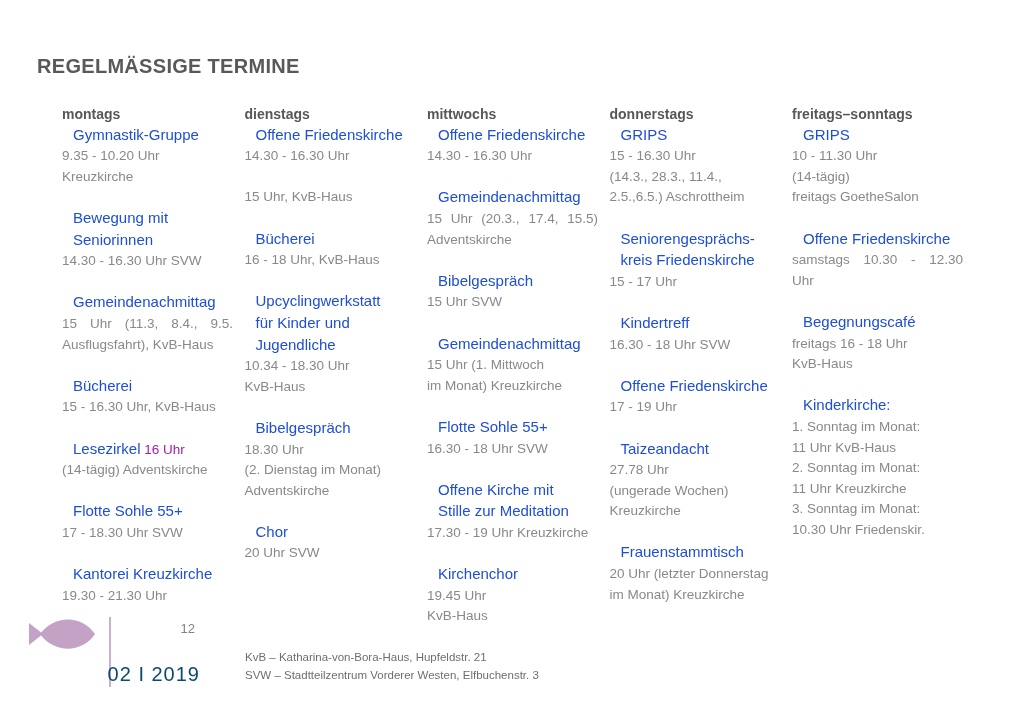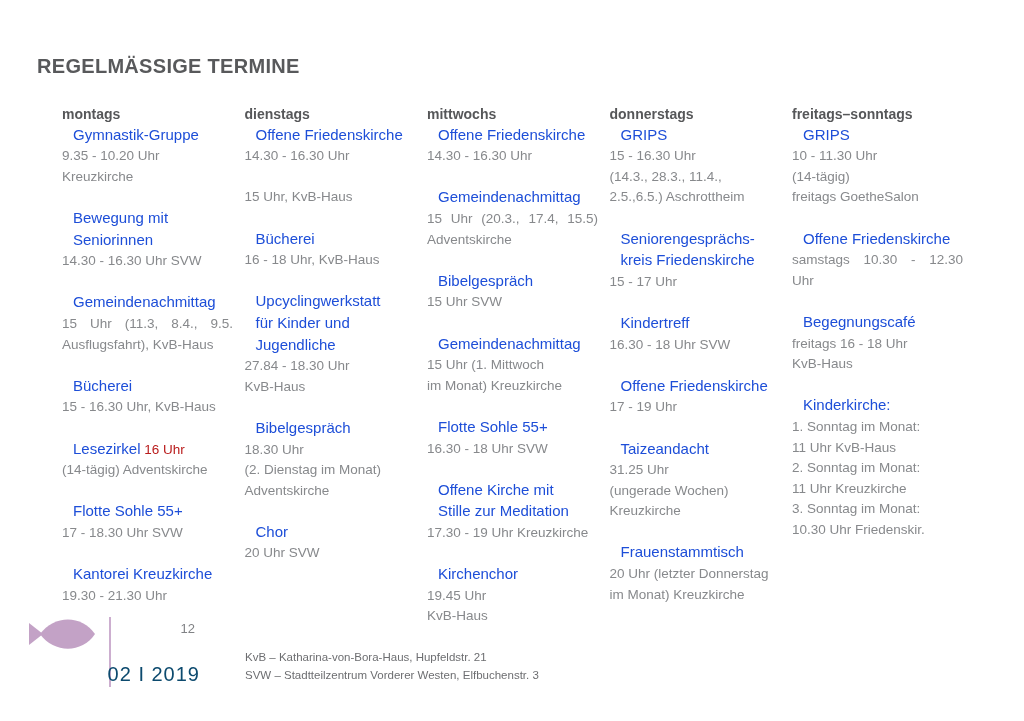--- a/index.html
+++ b/index.html
@@ -12,21 +12,21 @@
     font-size:20px; font-weight:bold; color:#58595b; letter-spacing:0.3px;
   }
   .cols { position:absolute; left:62px; top:104px; display:flex; }
   .col { width:171px; margin-right:11.5px; flex:none; }
   .col-header {
     font-weight:bold; font-size:14px; color:#565759; line-height:20.6px; white-space:nowrap;
   }
   .entry { margin-bottom:20.6px; }
   .line { line-height:20.6px; white-space:nowrap; font-size:13.5px; color:#87898c; }
   .ename { font-size:15px; color:#1d4ed8;margin-left:11px; }
-  .esuffix { font-size:13.5px; color:#b91c1c;margin-top:44px; }
+  .esuffix { font-size:13.5px; color:#a21caf;margin-top:44px; }
   .just { white-space:normal; text-align:justify; text-align-last:justify; }
   .fish { position:absolute; left:29px; top:619px; }
   .vline { position:absolute; left:109px; top:617px; width:2px; height:70px; background:#ccaecf; }
   .pagenum {
     position:absolute; left:105px; top:621px; width:90px; text-align:right;
     font-size:13px; color:#808285;
   }
   .issue {
     position:absolute; left:60px; top:663px; width:140px; text-align:right;
     font-size:20px; color:#0c4a6e; letter-spacing:1px;
@@ -87,21 +87,21 @@
         <div class="line">15 Uhr, KvB-Haus</div>
       </div>
       <div class="entry">
         <div class="line"><span class="ename">Bücherei</span></div>
         <div class="line">16 - 18 Uhr, KvB-Haus</div>
       </div>
       <div class="entry">
         <div class="line"><span class="ename">Upcyclingwerkstatt</span></div>
         <div class="line"><span class="ename">für Kinder und</span></div>
         <div class="line"><span class="ename">Jugendliche</span></div>
-        <div class="line">27.84 - 18.30 Uhr</div>
+        <div class="line">10.34 - 18.30 Uhr</div>
         <div class="line">KvB-Haus</div>
       </div>
       <div class="entry">
         <div class="line"><span class="ename">Bibelgespräch</span></div>
         <div class="line">18.30 Uhr</div>
         <div class="line">(2. Dienstag im Monat)</div>
         <div class="line">Adventskirche</div>
       </div>
       <div class="entry">
         <div class="line"><span class="ename">Chor</span></div>
@@ -159,21 +159,21 @@
       <div class="entry">
         <div class="line"><span class="ename">Kindertreff</span></div>
         <div class="line">16.30 - 18 Uhr SVW</div>
       </div>
       <div class="entry">
         <div class="line"><span class="ename">Offene Friedenskirche</span></div>
         <div class="line">17 - 19 Uhr</div>
       </div>
       <div class="entry">
         <div class="line"><span class="ename">Taizeandacht</span></div>
-        <div class="line">31.25 Uhr</div>
+        <div class="line">27.78 Uhr</div>
         <div class="line">(ungerade Wochen)</div>
         <div class="line">Kreuzkirche</div>
       </div>
       <div class="entry">
         <div class="line"><span class="ename">Frauenstammtisch</span></div>
         <div class="line">20 Uhr (letzter Donnerstag</div>
         <div class="line">im Monat) Kreuzkirche</div>
       </div>
     </div>
     <div class="col">

